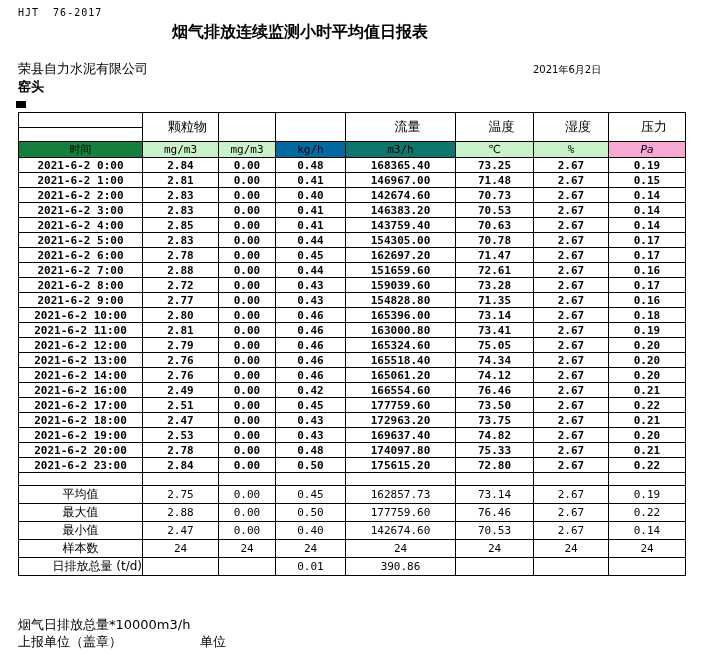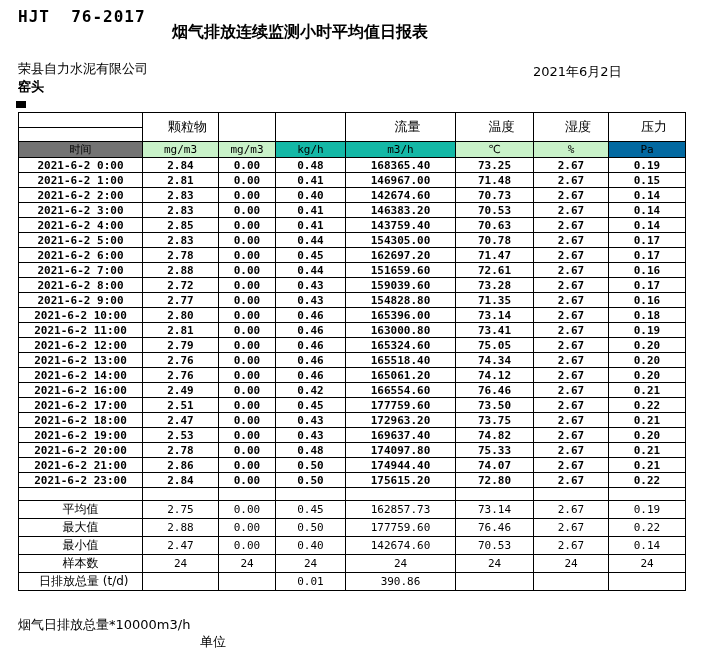--- a/index.html
+++ b/index.html
@@ -1,24 +1,24 @@
 <!DOCTYPE html>
 <html><head>
 <meta charset="utf-8">
 <style>
   html,body{margin:0;padding:0;background:#fff;}
   .page{position:relative;width:703px;height:655px;background:#ffffff;color:#000;
         font-family:"DejaVu Sans",sans-serif;overflow:hidden;}
   .abs{position:absolute;white-space:pre;}
-  .doc-code{left:18px;top:7px;font-weight:bold;font-size:16px;
+  .doc-code{left:18px;top:7px;font-weight:normal;font-size:10px;
             font-family:"DejaVu Sans Mono","DejaVu Sans",monospace;letter-spacing:1px;}
   .title{left:172px;top:22px;font-weight:bold;font-size:16px;}
   .company{left:18px;top:60px;font-weight:normal;font-size:13px;}
   .location{left:18px;top:78px;font-weight:bold;font-size:13px;}
-  .date{left:533px;top:63px;font-size:13px;}
+  .date{left:533px;top:63px;font-size:10px;}
   .artifact{left:16px;top:101px;width:10px;height:7px;background:#000;}
   .footnote{left:18px;top:616px;font-size:13px;text-align:center;}
   .report-unit{left:18px;top:633px;font-size:13px;}
   .unit-label{left:200px;top:633px;font-size:13px;}
 
   table.report{position:absolute;left:18px;top:112px;border-collapse:collapse;
         table-layout:fixed;width:667px;}
   table.report td{border:1px solid #000;text-align:center;vertical-align:middle;
         overflow:hidden;white-space:nowrap;padding:0;
         font-family:"DejaVu Sans Mono","DejaVu Sans",monospace;font-size:11px;color:#000;}
@@ -27,21 +27,21 @@
   tr.group td.timecell{padding:0;}
   .split{display:flex;flex-direction:column;height:28px;}
   .split .half{flex:1;}
   .split .half.top{border-bottom:1px solid #000;}
   tr.units{height:16px;}
   tr.units td{font-size:11px;}
   tbody.data tr{height:15px;font-weight:bold;}
   tr.blank{height:13px;}
   tbody.summary tr{height:17px;}
   tbody.summary td.label{font-family:"DejaVu Sans",sans-serif;font-size:12px;}
-  tbody.summary td.label.left{text-align:left;padding-left:20px;}
+  tbody.summary td.label.left{text-align:right;padding-left:3px;}
 </style>
 </head>
 <body>
 
 <div class="page">
 
   <div class="abs doc-code">HJT  76-2017</div>
   <div class="abs title">烟气排放连续监测小时平均值日报表</div>
   <div class="abs company">荣县自力水泥有限公司</div>
   <div class="abs date">2021年6月2日</div>
@@ -69,28 +69,28 @@
         </td>
         <td>颗粒物</td>
         <td></td>
         <td></td>
         <td>流量</td>
         <td>温度</td>
         <td>湿度</td>
         <td>压力</td>
       </tr>
       <tr class="units">
-        <td style="background: #737373;">时间</td>
+        <td style="background: #15803d;">时间</td>
         <td style="background: rgb(201, 242, 201);">mg/m3</td>
         <td style="background: rgb(201, 242, 201);">mg/m3</td>
-        <td style="background: #14b8a6;">kg/h</td>
-        <td style="background: #14b8a6;">m3/h</td>
+        <td style="background: #0369a1;">kg/h</td>
+        <td style="background: #0f766e;">m3/h</td>
         <td style="background: rgb(201, 242, 201);">℃</td>
         <td style="background: rgb(201, 242, 201);">%</td>
-        <td style="background: #0369a1;">Pa</td>
+        <td style="background: #f9a8d4; font-style: italic;">Pa</td>
       </tr>
     </tbody>
     <tbody class="data" id="data-rows">
         <tr>
           <td>2021-6-2 0:00</td>
           <td>2.84</td>
           <td>0.00</td>
           <td>0.48</td>
           <td>168365.40</td>
           <td>73.25</td>
@@ -277,30 +277,20 @@
           <td>2.67</td>
           <td>0.20</td>
         </tr>
         <tr>
           <td>2021-6-2 20:00</td>
           <td>2.78</td>
           <td>0.00</td>
           <td>0.48</td>
           <td>174097.80</td>
           <td>75.33</td>
-          <td>2.67</td>
-          <td>0.21</td>
-        </tr>
-        <tr>
-          <td>2021-6-2 21:00</td>
-          <td>2.86</td>
-          <td>0.00</td>
-          <td>0.50</td>
-          <td>174944.40</td>
-          <td>74.07</td>
           <td>2.67</td>
           <td>0.21</td>
         </tr>
         <tr>
           <td>2021-6-2 23:00</td>
           <td>2.84</td>
           <td>0.00</td>
           <td>0.50</td>
           <td>175615.20</td>
           <td>72.80</td>
@@ -368,14 +358,15 @@
           <td>0.01</td>
           <td>390.86</td>
           <td></td>
           <td></td>
           <td></td>
         </tr>
       </tbody>
   </table>
 
   <div class="abs footnote">烟气日排放总量*10000m3/h</div>
+  <div class="abs report-unit">上报单位（盖章）</div>
   <div class="abs unit-label">单位</div>
 </div>
 
 </body></html>

